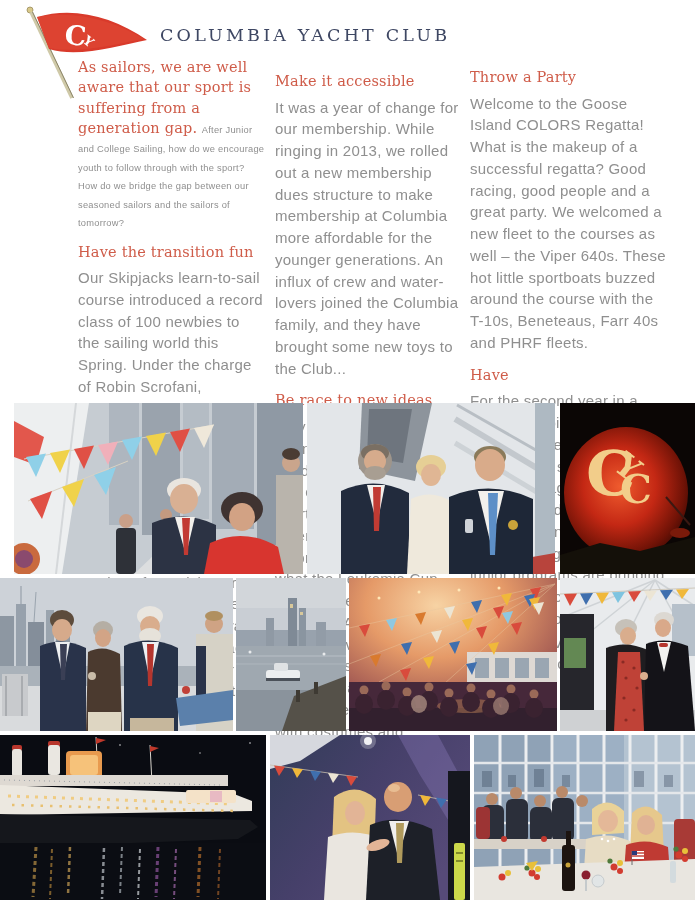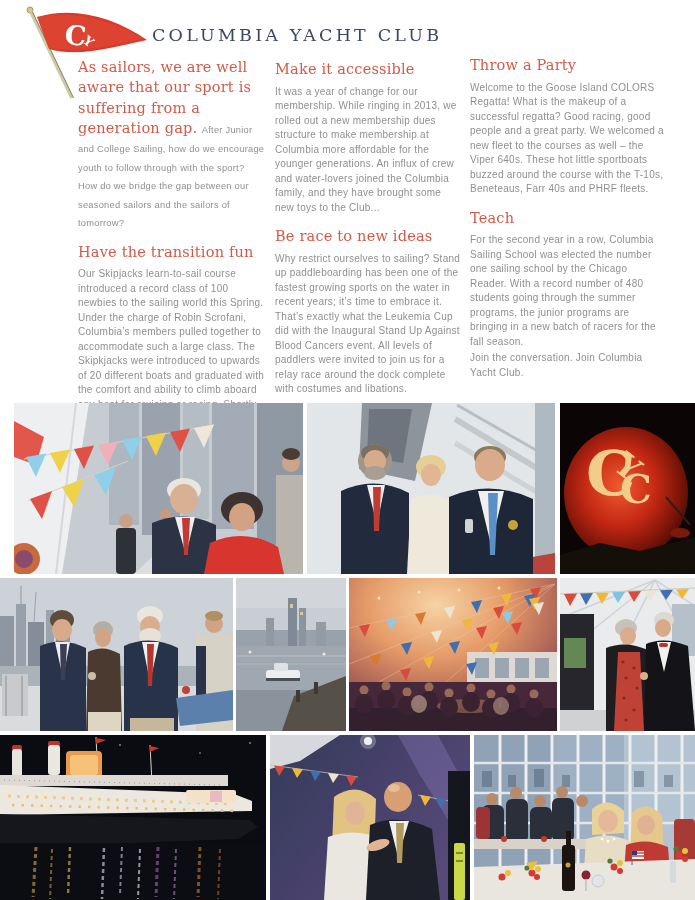--- a/index.html
+++ b/index.html
@@ -1,29 +1,29 @@
 <!DOCTYPE html>
 <html><head>
 <meta charset="utf-8">
 <style>
   html,body{margin:0;padding:0;background:#ffffff;}
   .page{position:relative;width:695px;height:900px;background:#ffffff;overflow:hidden;
         font-family:"Liberation Sans",sans-serif;}
-  .page-title{position:absolute;left:152px;top:25px;margin:0;
+  .page-title{position:absolute;left:160px;top:25px;margin:0;
         font-family:"DejaVu Serif",serif;font-weight:400;font-size:17.5px;
         letter-spacing:3.2px;color:#3e4763;white-space:nowrap;}
   .burgee{position:absolute;left:16px;top:4px;}
   .col{position:absolute;top:57px;width:187px;}
   .col-1{left:78px;}
   .col-2{left:275px;}
   .col-3{left:470px;top:53px;width:197px;}
   .sec-heading{font-family:"DejaVu Serif",serif;font-weight:400;font-size:14.5px;
         color:#cf5c49;margin:13px 0 6px;line-height:1.22;letter-spacing:.2px;}
-  .sec-heading.first{margin-top:4px;}
-  .body-text{font-size:10px;line-height:1.45;color:#8f8f8f;margin:0 0 2px;
+  .sec-heading.first{margin-top:16px;}
+  .body-text{font-size:15px;line-height:1.45;color:#8f8f8f;margin:0 0 2px;
         letter-spacing:.25px;}
   .lead{margin:0 0 2px;}
   .lead-red{font-family:"DejaVu Serif",serif;font-size:14.5px;line-height:1.4;
         color:#cf5c49;letter-spacing:.2px;}
   .lead-gray{font-size:9.3px;line-height:1.45;color:#8f8f8f;letter-spacing:.25px;}
   .photo{position:absolute;margin:0;overflow:hidden;}
   .photo svg{display:block;width:100%;height:100%;}
 </style>
 </head>
 <body>
@@ -51,21 +51,21 @@
   <section class="col col-2">
     <h2 class="sec-heading first">Make it accessible</h2>
     <p class="body-text">It was a year of change for our membership. While ringing in 2013, we rolled out a new membership dues structure to make membership at Columbia more affordable for the younger generations. An influx of crew and water-lovers joined the Columbia family, and they have brought some new toys to the Club...</p>
     <h2 class="sec-heading">Be race to new ideas</h2>
     <p class="body-text">Why restrict ourselves to sailing? Stand up paddleboarding has been one of the fastest growing sports on the water in recent years; it’s time to embrace it. That’s exactly what the Leukemia Cup did with the Inaugural Stand Up Against Blood Cancers event. All levels of paddlers were invited to join us for a relay race around the dock complete with costumes and libations.</p>
   </section>
 
   <section class="col col-3">
     <h2 class="sec-heading first">Throw a Party</h2>
     <p class="body-text">Welcome to the Goose Island COLORS Regatta! What is the makeup of a successful regatta? Good racing, good people and a great party. We welcomed a new fleet to the courses as well – the Viper 640s. These hot little sportboats buzzed around the course with the T-10s, Beneteaus, Farr 40s and PHRF fleets.</p>
-    <h2 class="sec-heading">Teach</h2>
+    <h2 class="sec-heading">Have</h2>
     <p class="body-text">For the second year in a row, Columbia Sailing School was elected the number one sailing school by the Chicago Reader. With a record number of 480 students going through the summer programs, the junior programs are bringing in a new batch of racers for the fall season.</p>
     <p class="body-text">Join the conversation. Join Columbia Yacht Club.</p>
   </section>
 
   <figure class="photo" style="left:14px;top:403px;width:289px;height:171px;" aria-label="couple at deck party with city skyline and pennant flags">
     <svg viewBox="0 0 289 171" preserveAspectRatio="none">
       <rect width="289" height="171" fill="#c6ccd2"></rect>
       <rect x="95" y="0" width="30" height="122" fill="#aeb6bf"></rect>
       <rect x="128" y="0" width="38" height="132" fill="#9aa3ad"></rect>
       <rect x="169" y="0" width="26" height="116" fill="#b4bcc4"></rect>

